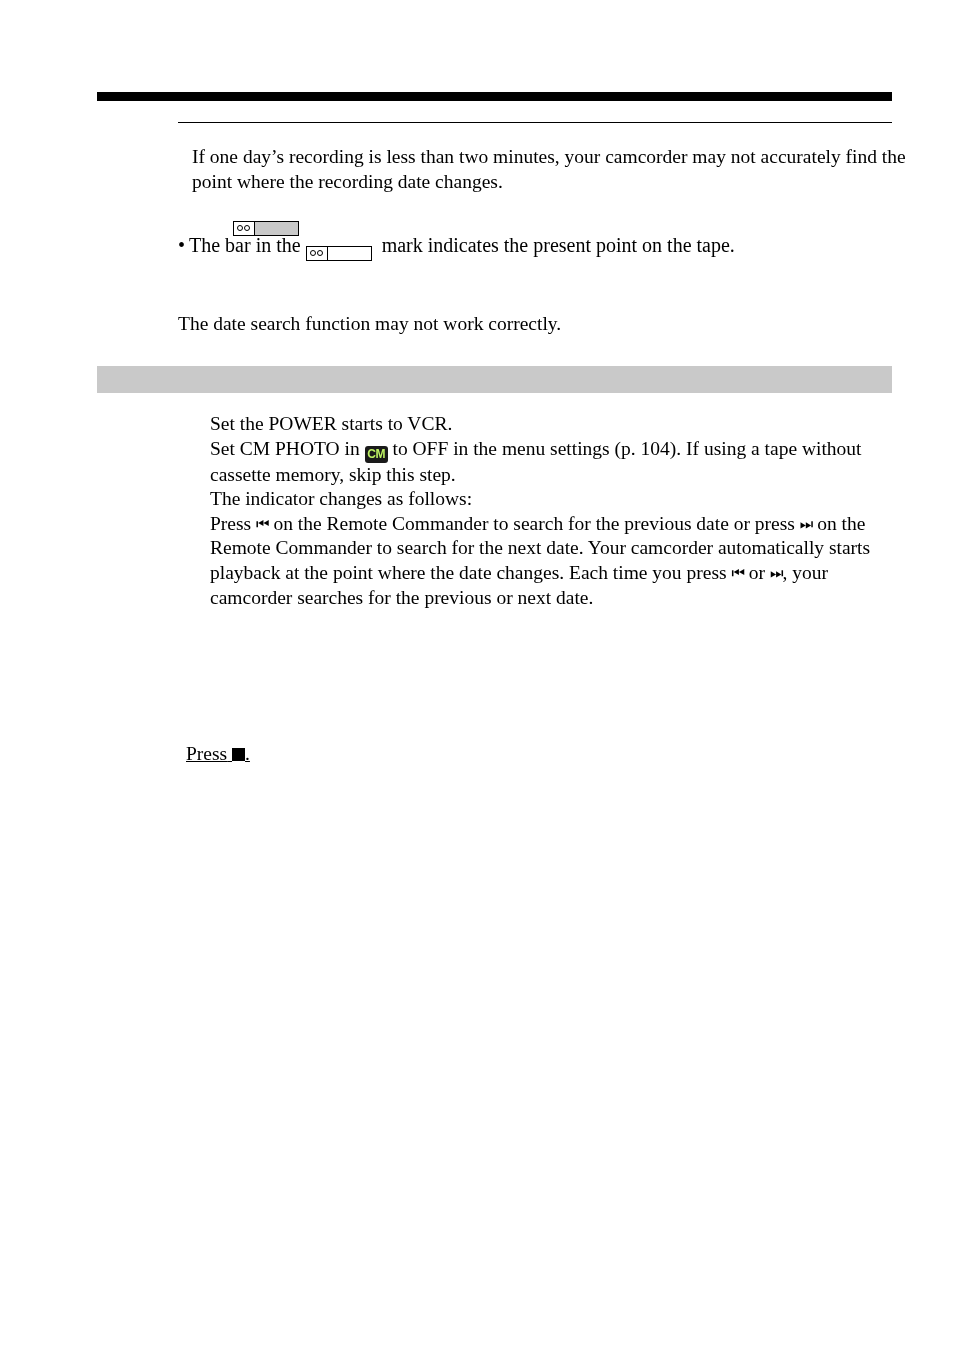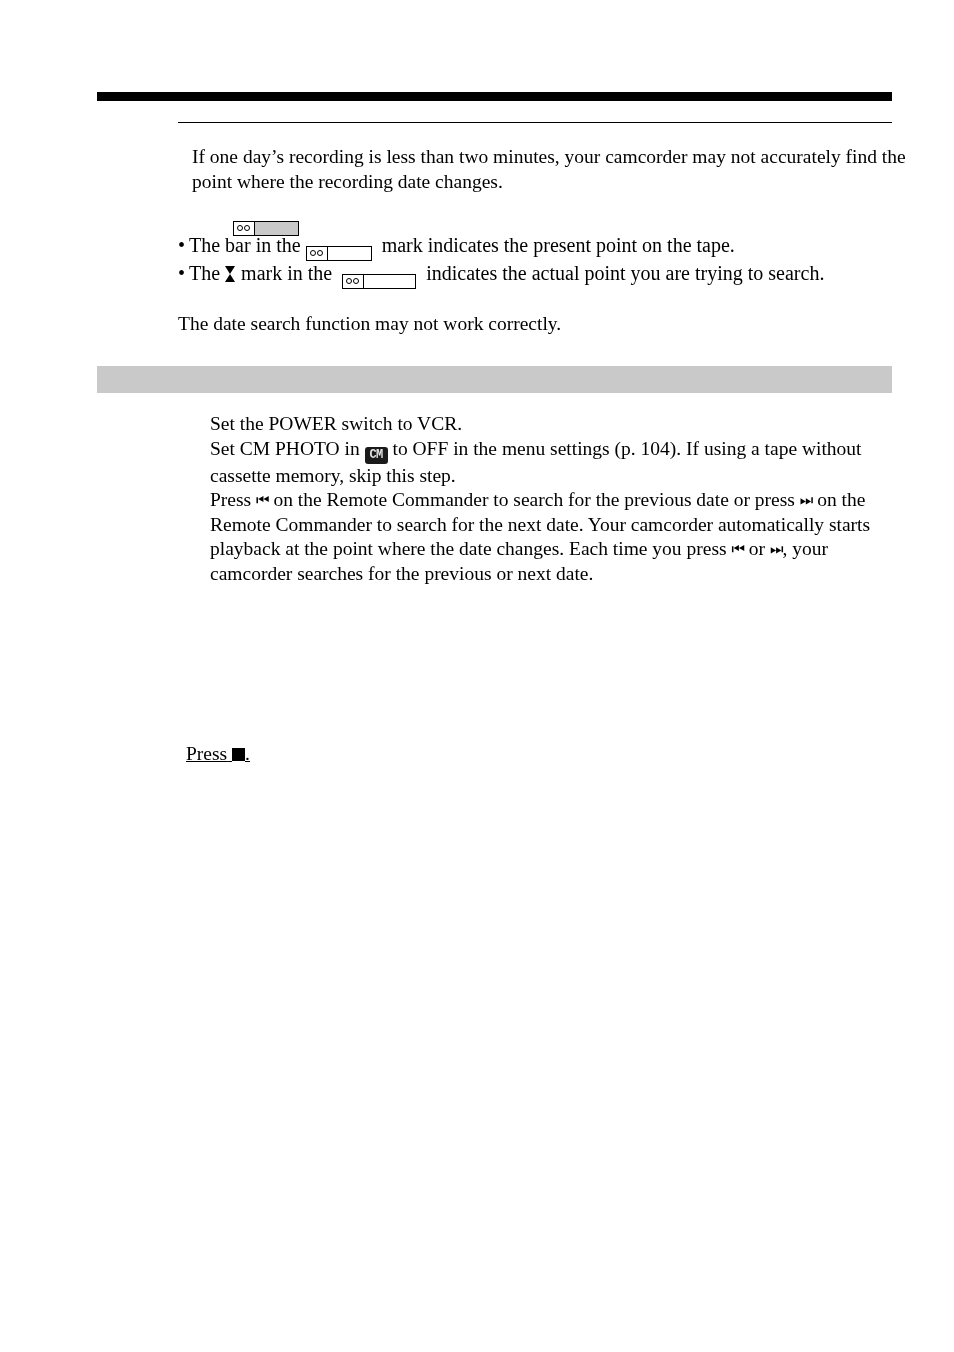--- a/index.html
+++ b/index.html
@@ -187,22 +187,22 @@
   }
 
   
   .cm-badge {
     display: inline-block;
     vertical-align: -3px;
     width: 23px;
     height: 17px;
     background: #1a1a1a;
     border-radius: 3px;
-    color: #e5e5e5;
-    font-family: Liberation Mono, monospace;
+    color: #bef264;
+    font-family: Liberation Sans, sans-serif;
     font-size: 12px;
     font-weight: bold;
     line-height: 17px;
     text-align: center;
     letter-spacing: -0.6px;
     box-sizing: border-box;
   }
 
   
   .glyph {
@@ -235,38 +235,36 @@
 <div class="tape-standalone">
   <span class="tape-mark tape-w1 shaded"><span class="reels"></span><span class="track"></span></span>
 </div>
 
 <div class="bullet-list">
 
   <span class="bullet-row">
     <span class="bullet-dot">•</span><span>The bar in the</span>&nbsp;<span class="tape-mark tape-w1"><span class="reels"></span><span class="track"></span></span>&nbsp;&nbsp;<span>mark indicates the present point on the tape.</span>
   </span>
 
-  <span class="bullet-row">
-    <span class="bullet-dot">•</span><span>The</span>&nbsp;<span class="hourglass"></span>&nbsp;<span>mark in the</span>&nbsp;&nbsp;<span class="tape-mark tape-w2"><span class="reels"></span><span class="track"></span></span>&nbsp;&nbsp;<span>indicates the actual point you are trying to search.</span>
-  </span>
 
 </div>
 
 <div class="para note-para">The date search function may not work correctly.</div>
 
 <div class="gray-band">
   <span class="gray-band-label"></span>
 </div>
 
 <div class="steps">
 
-  <span class="step">Set the POWER switch to VCR.</span>
+  <span class="step">Set the POWER starts to VCR.</span>
 
   <span class="step"><span>Set CM PHOTO in</span>&nbsp;<span class="cm-badge">CM</span>&nbsp;<span>to OFF in the menu settings (p. 104). If using a tape without cassette memory, skip this step.</span></span>
 
 
+  <span class="step">The indicator changes as follows:</span>
 
 
   <span class="step"><span>Press</span>&nbsp;<span class="glyph">⏮</span>&nbsp;<span>on the Remote Commander to search for the previous date or press</span>&nbsp;<span class="glyph">⏭</span>&nbsp;<span>on the Remote Commander to search for the next date. Your camcorder automatically starts playback at the point where the date changes. Each time you press</span>&nbsp;<span class="glyph">⏮</span>&nbsp;<span>or</span>&nbsp;<span class="glyph">⏭</span><span>, your camcorder searches for the previous or next date.</span></span>
 
 </div>
 
 <div class="para closing-para"><span>Press</span>&nbsp;<span class="glyph-stop"></span><span>.</span></div>
 
 </body></html>

